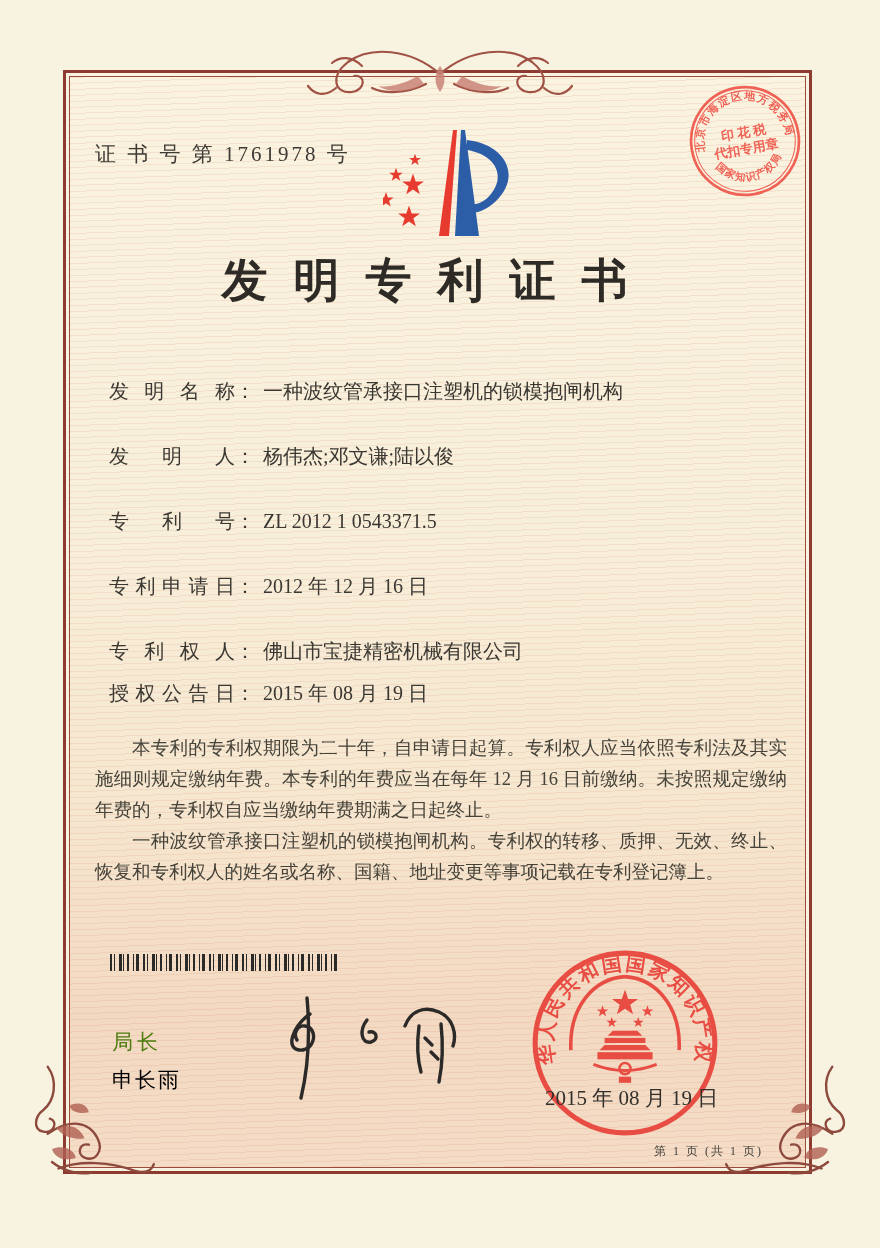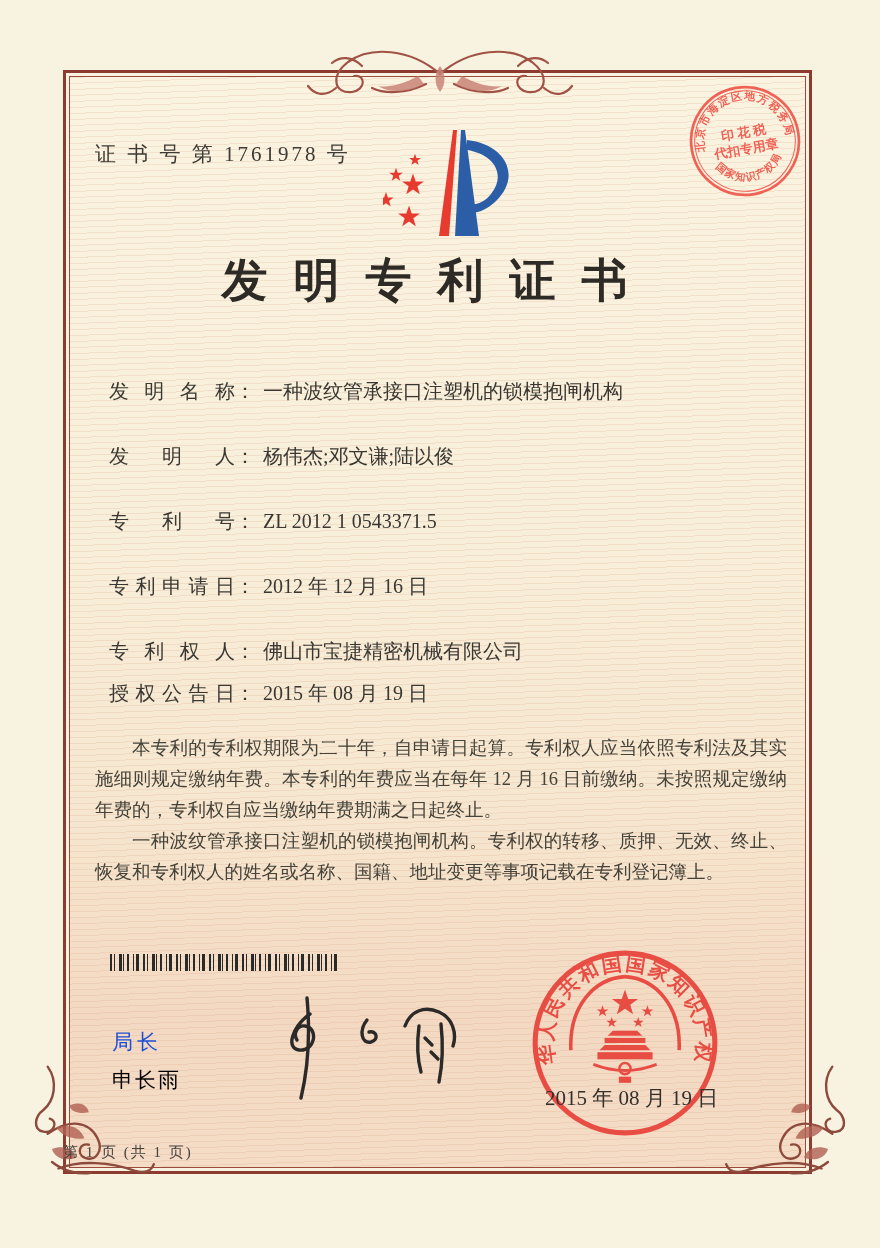--- a/index.html
+++ b/index.html
@@ -40,26 +40,26 @@
     background:
       repeating-linear-gradient(90deg,
         #2a2a28 0 2px, transparent 2px 4px,
         #2a2a28 4px 5px, transparent 5px 9px,
         #2a2a28 9px 12px, transparent 12px 13px,
         #2a2a28 13px 14px, transparent 14px 17px,
         #2a2a28 17px 19px, transparent 19px 23px,
         #2a2a28 23px 24px, transparent 24px 26px,
         #2a2a28 26px 29px, transparent 29px 33px);
   }
-  .officer-title{position:absolute;left:112px;top:1028px;font-size:21px;letter-spacing:4px;color:#1d4ed8;z-index:4;}
+  .officer-title{position:absolute;left:112px;top:1028px;font-size:21px;letter-spacing:4px;color:#4d7c0f;z-index:4;}
   .officer-name{position:absolute;left:112px;top:1066px;font-size:21px;letter-spacing:2px;color:#000000;z-index:4;}
   .signature{position:absolute;left:255px;top:986px;z-index:4;}
   .big-seal{position:absolute;left:528px;top:946px;z-index:4;opacity:.92;}
   .seal-date{position:absolute;left:545px;top:1084px;font-size:21px;color:#33302c;z-index:6;white-space:nowrap;}
-  .footer{position:absolute;left:63px;top:1143px;width:700px;text-align:left;font-size:15px;letter-spacing:2px;color:#45423c;z-index:4;}
+  .footer{position:absolute;left:63px;top:1143px;width:700px;text-align:right;font-size:12px;letter-spacing:2px;color:#45423c;z-index:4;}
 </style>
 </head>
 <body>
 
 <div class="frame-outer">
   <div class="frame-inner"></div>
 </div>
 
 <svg class="orn" style="left:300px;top:36px" width="280" height="70" viewBox="0 0 280 70">
   <g stroke="#a05245" stroke-width="2.2" fill="none" stroke-linecap="round">

